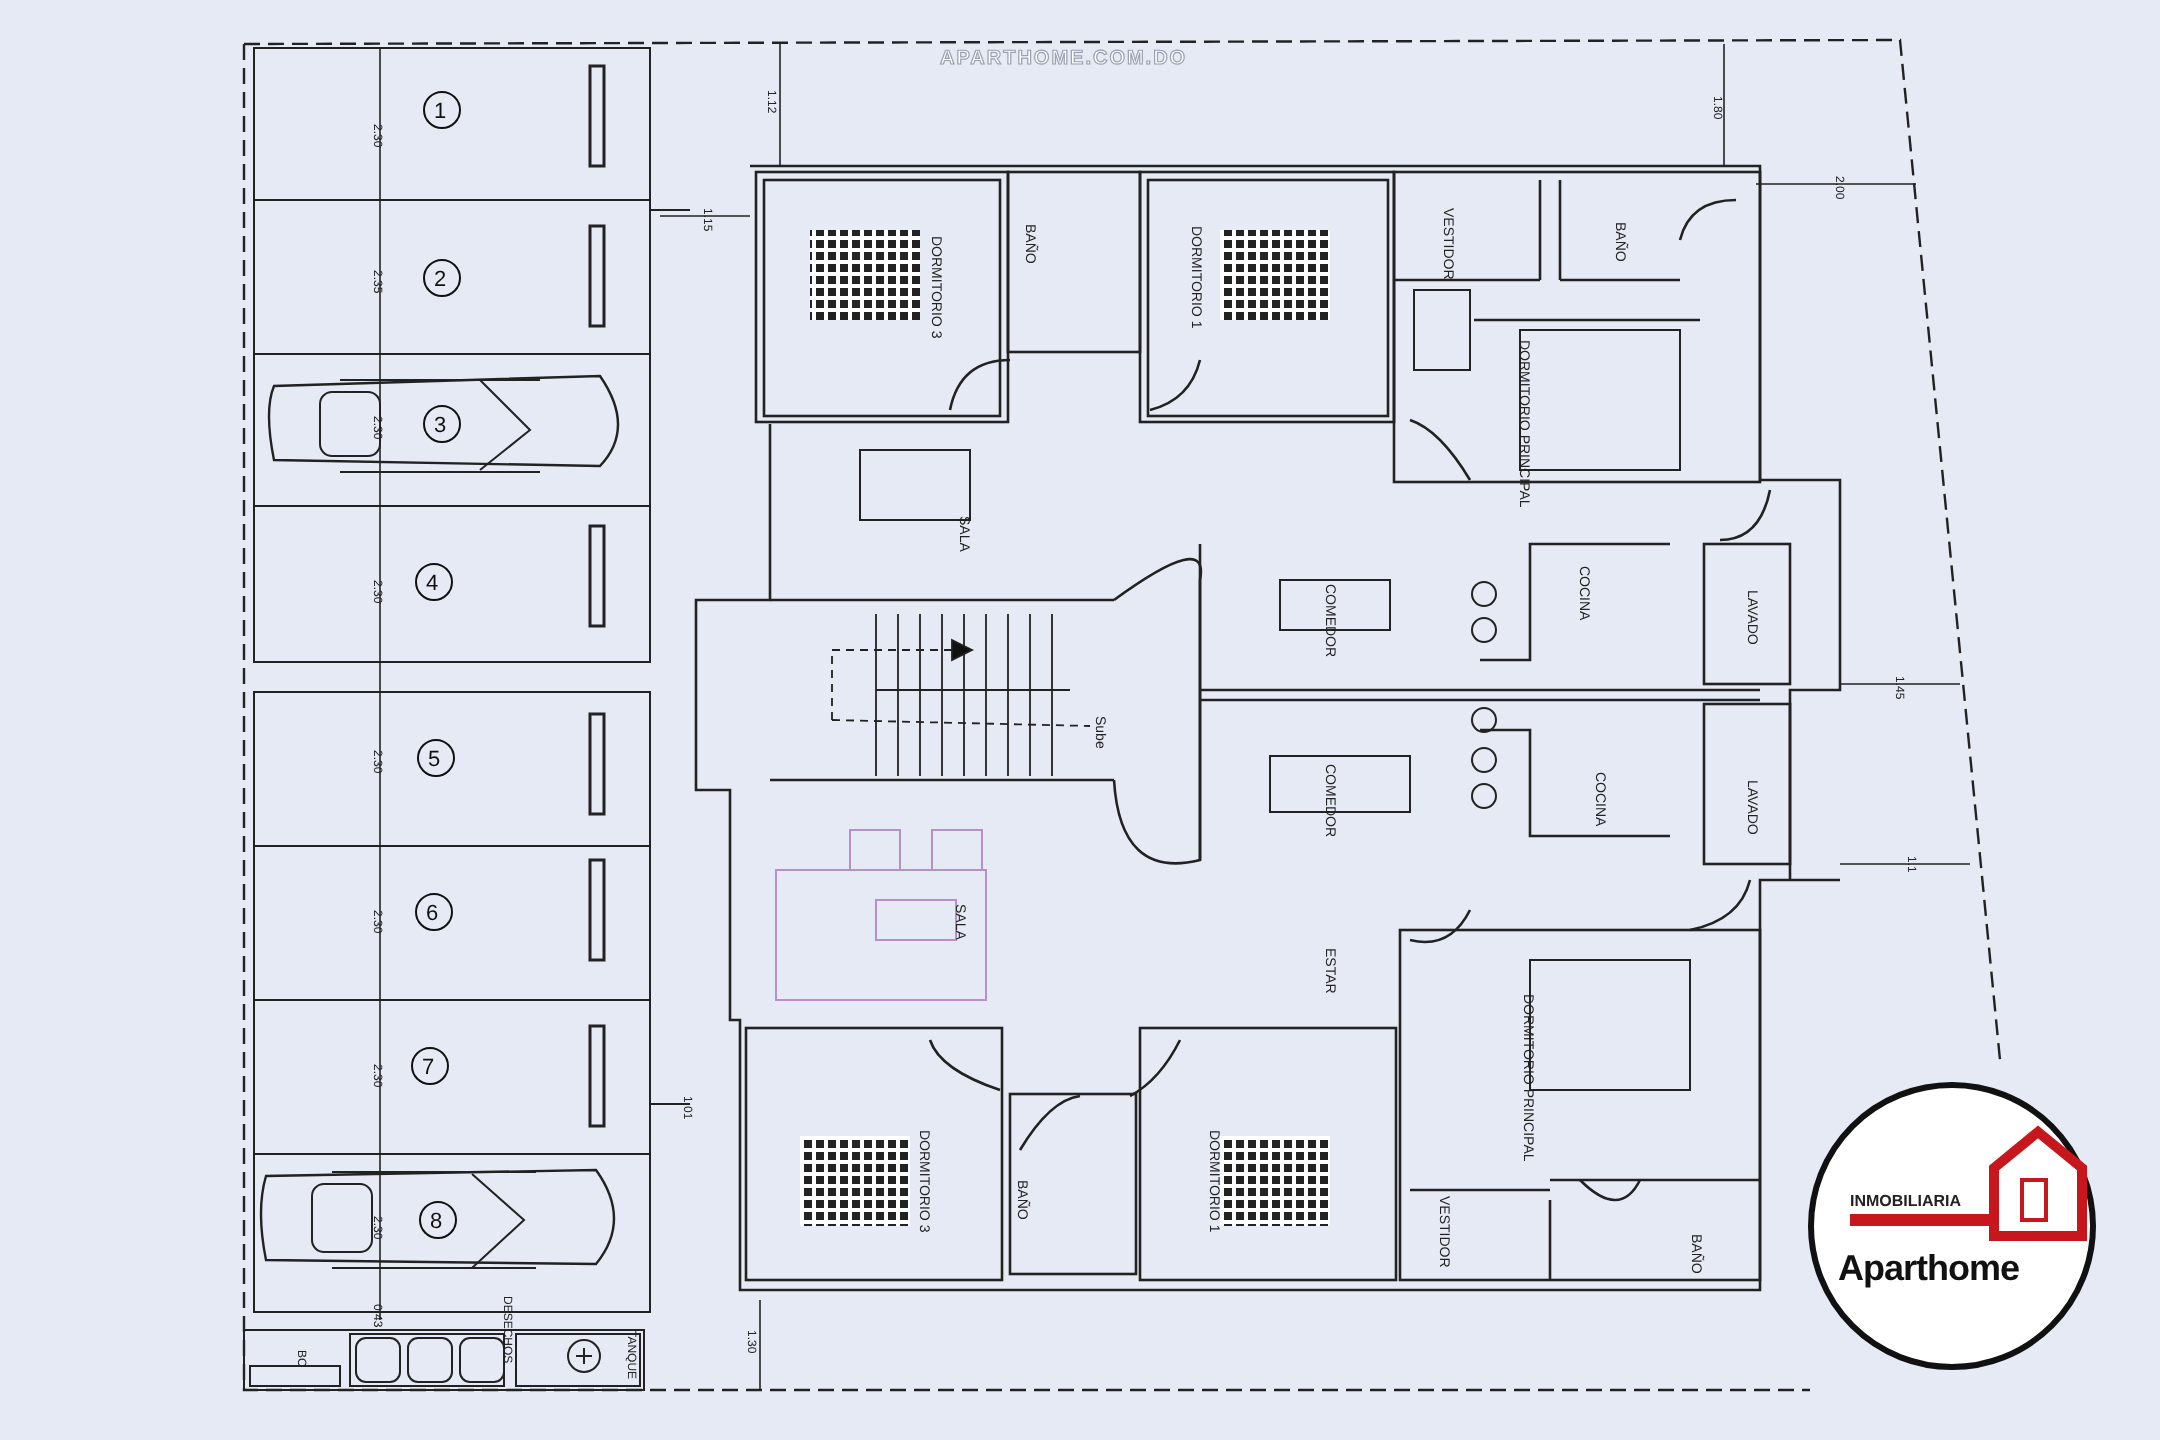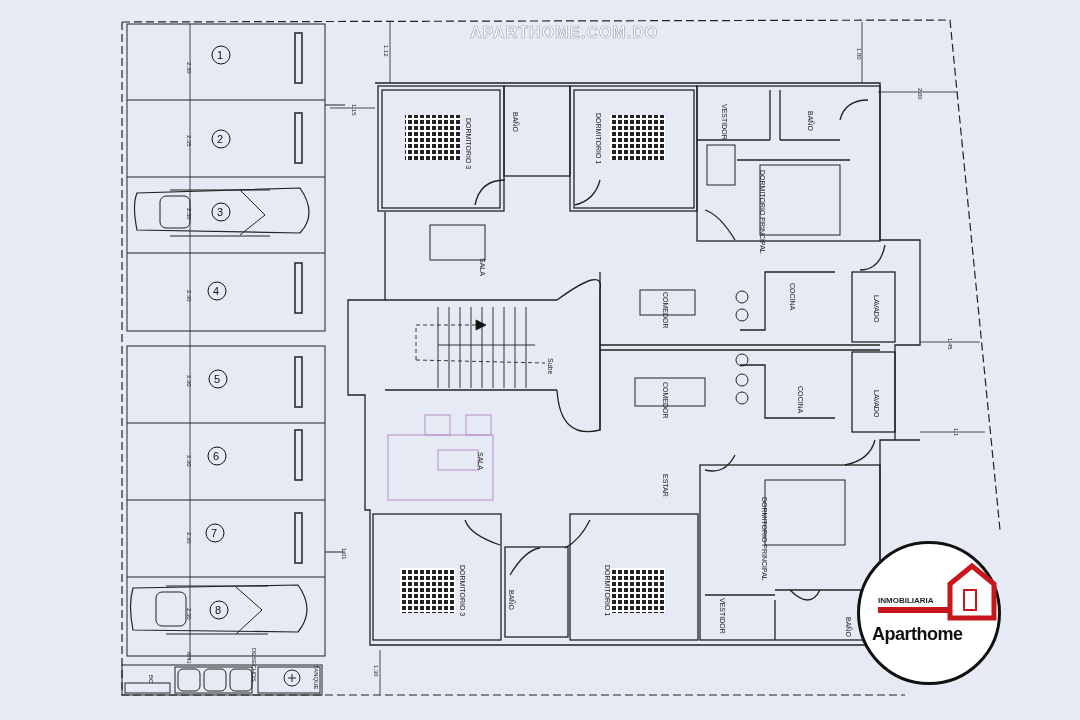--- a/index.html
+++ b/index.html
@@ -1,21 +1,21 @@
 <!DOCTYPE html>
 <html><head>
 <meta charset="utf-8">
 <style>
   html, body { margin:0; padding:0; }
   body { width:1080px; height:720px; background:#e6eaf4; overflow:hidden; position:relative; font-family:"Liberation Sans", sans-serif; }
   #plan { position:absolute; left:0; top:0; width:1080px; height:720px; }
-  .wm { position:absolute; left:470px; top:24px; font-family:"Liberation Sans", sans-serif; font-weight:bold; font-size:16px; letter-spacing:1px; color:#ffffff; -webkit-text-stroke:0.6px #9aa0b0; }
+  .wm { position:absolute; left:470px; top:24px; font-family:"Liberation Sans", sans-serif; font-weight:bold; font-size:10px; letter-spacing:1px; color:#ffffff; -webkit-text-stroke:0.6px #9aa0b0; }
   .lbl { font-family:"Liberation Sans", sans-serif; font-size:7px; fill:#222; }
   .dim { font-family:"Liberation Sans", sans-serif; font-size:6px; fill:#222; }
-  .logo { position:absolute; left:857px; top:541px; width:144px; height:144px; border-radius:50%; background:#fff; border:3px solid #111; box-sizing:border-box; }
+  .logo { position:absolute; left:904px; top:541px; width:144px; height:144px; border-radius:50%; background:#fff; border:3px solid #111; box-sizing:border-box; }
   .logo .inm { position:absolute; left:18px; top:52px; font-size:8px; font-weight:bold; color:#222; font-family:"Liberation Sans", sans-serif; }
   .logo .brand { position:absolute; left:12px; top:80px; font-size:18px; font-weight:bold; color:#111; font-family:"Liberation Sans", sans-serif; letter-spacing:-0.5px; }
   .logo svg { position:absolute; left:0; top:0; }
 </style>
 </head>
 <body>
 
 <svg id="plan" viewBox="0 0 1080 720" xmlns="http://www.w3.org/2000/svg">
   <rect x="0" y="0" width="1080" height="720" fill="#e6eaf4"></rect>
 

